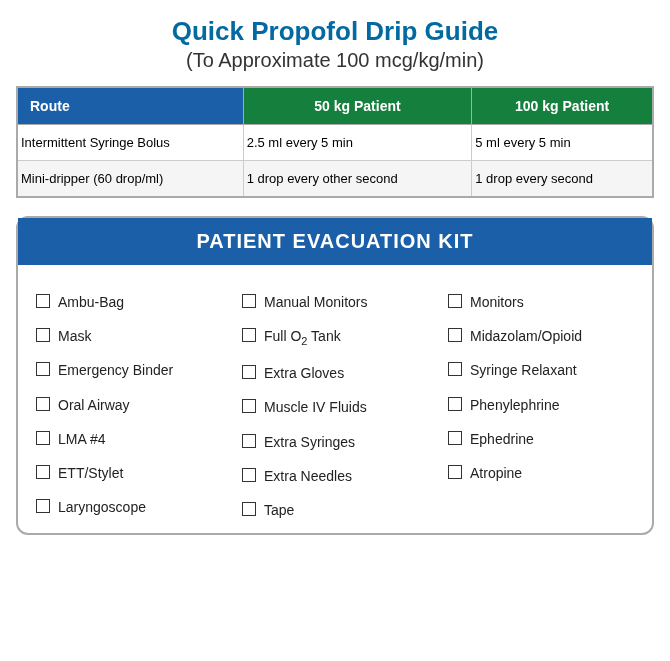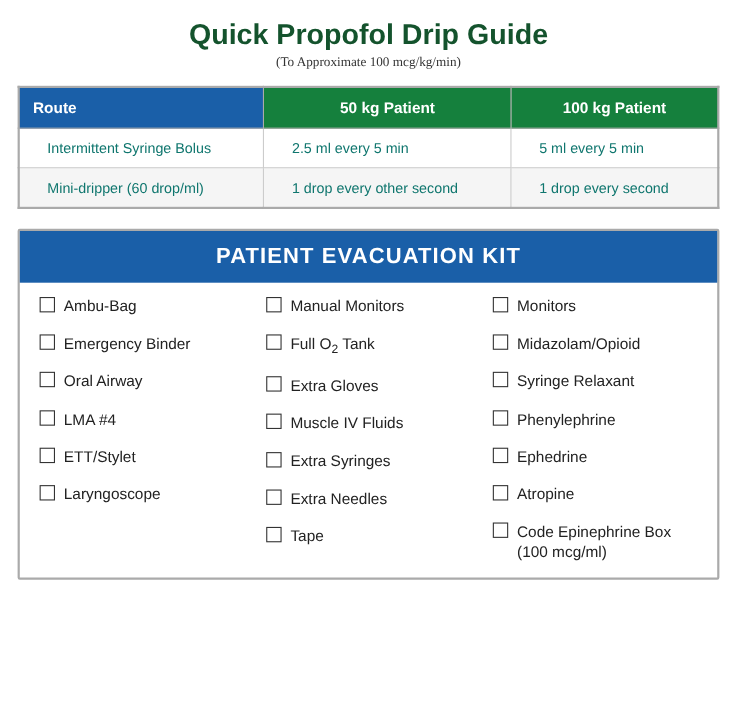--- a/index.html
+++ b/index.html
@@ -8,30 +8,29 @@
       background: #fff;
       width: 670px;
       min-height: 661px;
       padding: 16px;
     }
 
     .page-title {
       text-align: center;
       font-size: 26px;
       font-weight: bold;
-      color: #14532d;
+      color: #0369a1;
       margin-bottom: 2px;
     }
 
     .page-subtitle {
       text-align: center;
-      font-size: 12px;
+      font-size: 20px;
       color: #333;
       margin-bottom: 14px;
-      font-family: Liberation Serif, serif;
     }
 
     
     .drip-table {
       width: 100%;
       border-collapse: collapse;
       border: 2px solid #aaa;
       margin-bottom: 18px;
     }
 
@@ -45,51 +44,52 @@
       border: 1px solid #aaa;
     }
 
     .drip-table th:first-child {
       text-align: left;
       background-color: #1a5fa8;
       margin-left: 48px;
     }
 
     .drip-table td {
-      padding: 10px 25px;
+      padding: 10px 3px;
       font-size: 13px;
       border: 1px solid #ccc;
-      color: #0f766e;
+      color: #000000;
     }
 
     .drip-table tr:nth-child(even) td {
       background: #f5f5f5;
     }
 
     
     .evac-section {
       border: 2px solid #aaa;
-      border-radius: 2px;
+      border-radius: 12px;
     }
 
     .evac-header {
       background-color: #1a5fa8;
       color: #fff;
       text-align: center;
       font-size: 20px;
       font-weight: bold;
       letter-spacing: 1px;
       padding: 12px;
     }
 
     .evac-body {
       display: grid;
       grid-template-columns: 1fr 1fr 1fr;
-      padding: 4px 8px 6px 8px;
+      padding: 20px 8px 6px 8px;
       gap: 0;
+      text-align: right;
     }
 
     .evac-col {
       display: flex;
       flex-direction: column;
       gap: 0;
     }
 
     .evac-item {
       display: flex;
@@ -148,20 +148,24 @@
 <div class="evac-section">
   <div class="evac-header">PATIENT EVACUATION KIT</div>
   <div class="evac-body" id="evac-body">
   <div class="evac-col">
         <div class="evac-item">
           <span class="checkbox"></span>
           <span class="item-text">Ambu-Bag</span>
         </div>
         <div class="evac-item">
           <span class="checkbox"></span>
+          <span class="item-text">Mask</span>
+        </div>
+        <div class="evac-item">
+          <span class="checkbox"></span>
           <span class="item-text">Emergency Binder</span>
         </div>
         <div class="evac-item">
           <span class="checkbox"></span>
           <span class="item-text">Oral Airway</span>
         </div>
         <div class="evac-item">
           <span class="checkbox"></span>
           <span class="item-text">LMA #4</span>
         </div>
@@ -221,20 +225,16 @@
           <span class="checkbox"></span>
           <span class="item-text">Phenylephrine</span>
         </div>
         <div class="evac-item">
           <span class="checkbox"></span>
           <span class="item-text">Ephedrine</span>
         </div>
         <div class="evac-item">
           <span class="checkbox"></span>
           <span class="item-text">Atropine</span>
-        </div>
-        <div class="evac-item">
-          <span class="checkbox"></span>
-          <span class="item-text">Code Epinephrine Box<br>(100 mcg/ml)</span>
         </div>
       </div>
     </div>
 </div>
 
 </body></html>

